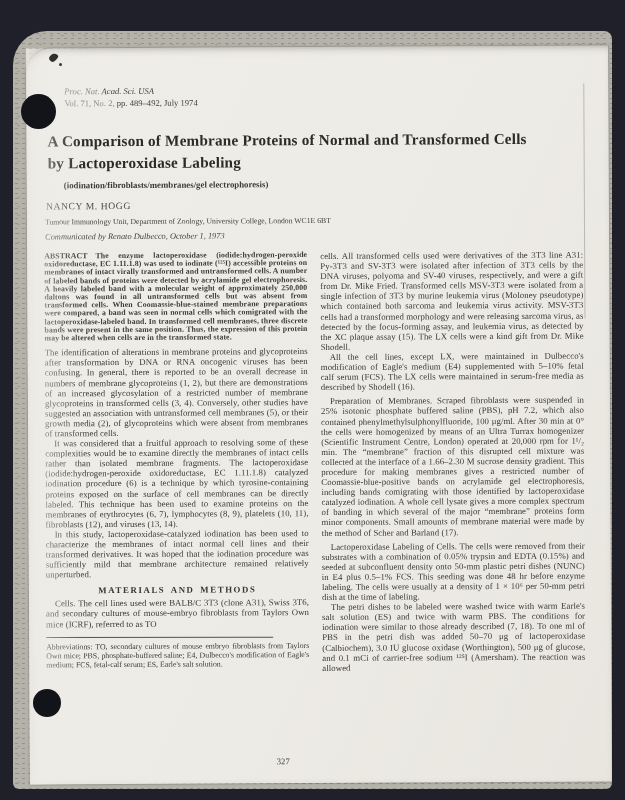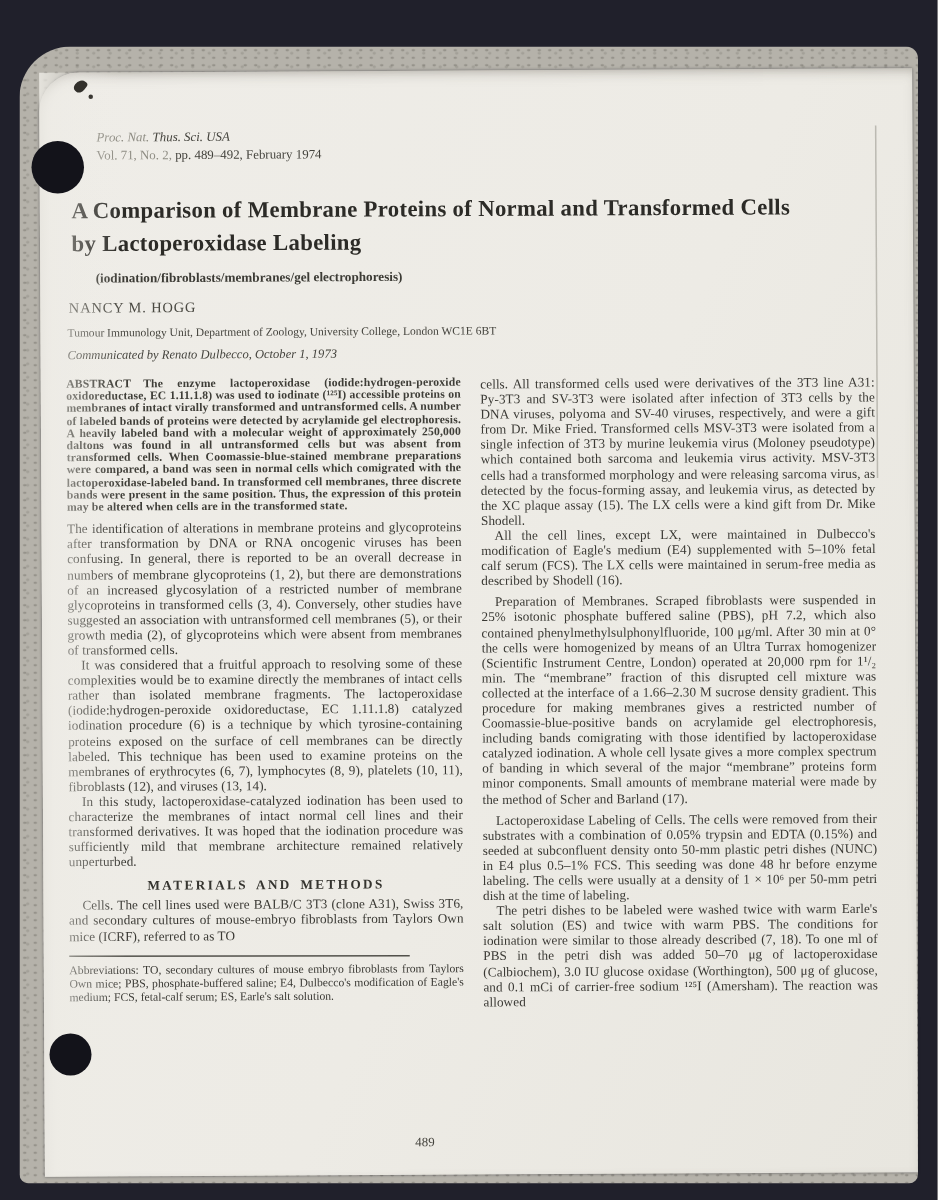--- a/index.html
+++ b/index.html
@@ -75,22 +75,22 @@
 </head>
 <body>
 
 <div class="canvas">
   <div class="scan-band"></div>
 
   <div class="page">
     <div class="edge-line"></div>
 
     <div class="journal">
-      <div class="j1"><span class="faded">Proc. Nat.</span> <span>Thus. Sci. USA</span></div>
-      <div class="j2"><span class="faded">Vol. 71, No. 2,</span> <span>pp. 489–492, February 1974</span></div>
+      <div class="j1"><span class="faded">Proc. Nat.</span> <span>Acad. Sci. USA</span></div>
+      <div class="j2"><span class="faded">Vol. 71, No. 2,</span> <span>pp. 489–492, July 1974</span></div>
     </div>
 
     <h1 class="title">
       <span>A Comparison of Membrane Proteins of Normal and Transformed Cells</span>
       <span>by Lactoperoxidase Labeling</span>
     </h1>
 
     <div class="keywords">(iodination/fibroblasts/membranes/gel electrophoresis)</div>
     <div class="author">NANCY M. HOGG</div>
     <div class="affil">Tumour Immunology Unit, Department of Zoology, University College, London WC1E 6BT</div>
@@ -110,21 +110,21 @@
 
       <div class="col">
         <p class="body">cells. All transformed cells used were derivatives of the 3T3 line A31: Py-3T3 and SV-3T3 were isolated after infection of 3T3 cells by the DNA viruses, polyoma and SV-40 viruses, respectively, and were a gift from Dr. Mike Fried. Transformed cells MSV-3T3 were isolated from a single infection of 3T3 by murine leukemia virus (Moloney pseudotype) which contained both sarcoma and leukemia virus activity. MSV-3T3 cells had a transformed morphology and were releasing sarcoma virus, as detected by the focus-forming assay, and leukemia virus, as detected by the XC plaque assay (15). The LX cells were a kind gift from Dr. Mike Shodell.</p>
         <p class="body ind">All the cell lines, except LX, were maintained in Dulbecco's modification of Eagle's medium (E4) supplemented with 5–10% fetal calf serum (FCS). The LX cells were maintained in serum-free media as described by Shodell (16).</p>
         <p class="body ind sect"><span class="lead-it">Preparation of Membranes.</span> <span>Scraped fibroblasts were suspended in 25% isotonic phosphate buffered saline (PBS), pH 7.2, which also contained phenylmethylsulphonylfluoride, 100 μg/ml. After 30 min at 0° the cells were homogenized by means of an Ultra Turrax homogenizer (Scientific Instrument Centre, London) operated at 20,000 rpm for 1¹/₂ min. The “membrane” fraction of this disrupted cell mixture was collected at the interface of a 1.66–2.30 M sucrose density gradient. This procedure for making membranes gives a restricted number of Coomassie-blue-positive bands on acrylamide gel electrophoresis, including bands comigrating with those identified by lactoperoxidase catalyzed iodination. A whole cell lysate gives a more complex spectrum of banding in which several of the major “membrane” proteins form minor components. Small amounts of membrane material were made by the method of Scher and Barland (17).</span></p>
         <p class="body ind sect"><span class="lead-it">Lactoperoxidase Labeling of Cells.</span> <span>The cells were removed from their substrates with a combination of 0.05% trypsin and EDTA (0.15%) and seeded at subconfluent density onto 50-mm plastic petri dishes (NUNC) in E4 plus 0.5–1% FCS. This seeding was done 48 hr before enzyme labeling. The cells were usually at a density of 1 × 10⁶ per 50-mm petri dish at the time of labeling.</span></p>
         <p class="body ind">The petri dishes to be labeled were washed twice with warm Earle's salt solution (ES) and twice with warm PBS. The conditions for iodination were similar to those already described (7, 18). To one ml of PBS in the petri dish was added 50–70 μg of lactoperoxidase (Calbiochem), 3.0 IU glucose oxidase (Worthington), 500 μg of glucose, and 0.1 mCi of carrier-free sodium ¹²⁵I (Amersham). The reaction was allowed</p>
       </div>
     </div>
 
-    <div class="pageno">489</div>
+    <div class="pageno">327</div>
     <div class="fade-left"></div>
   </div>
 
   <div class="hole hole-top"></div>
   <div class="hole hole-bottom"></div>
   <div class="ink-mark"></div>
   <div class="ink-dot"></div>
 </div>
 
 </body></html>

